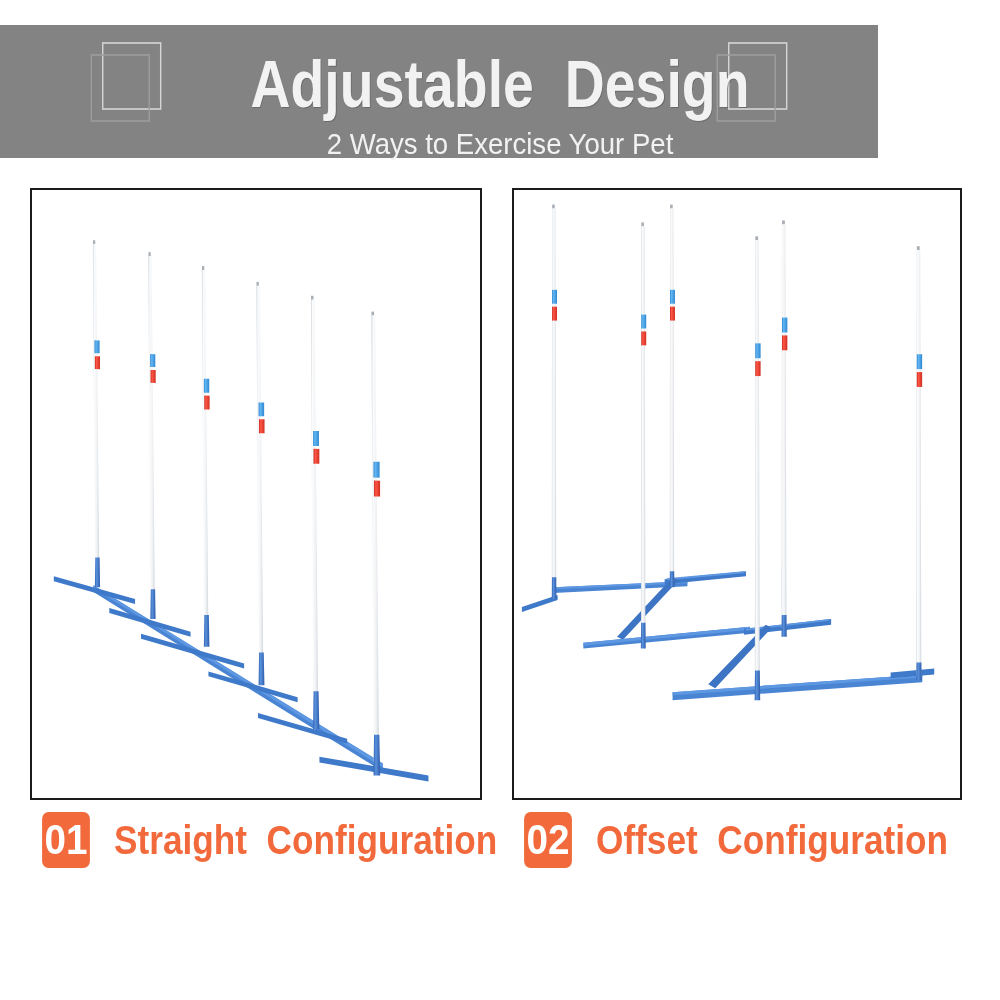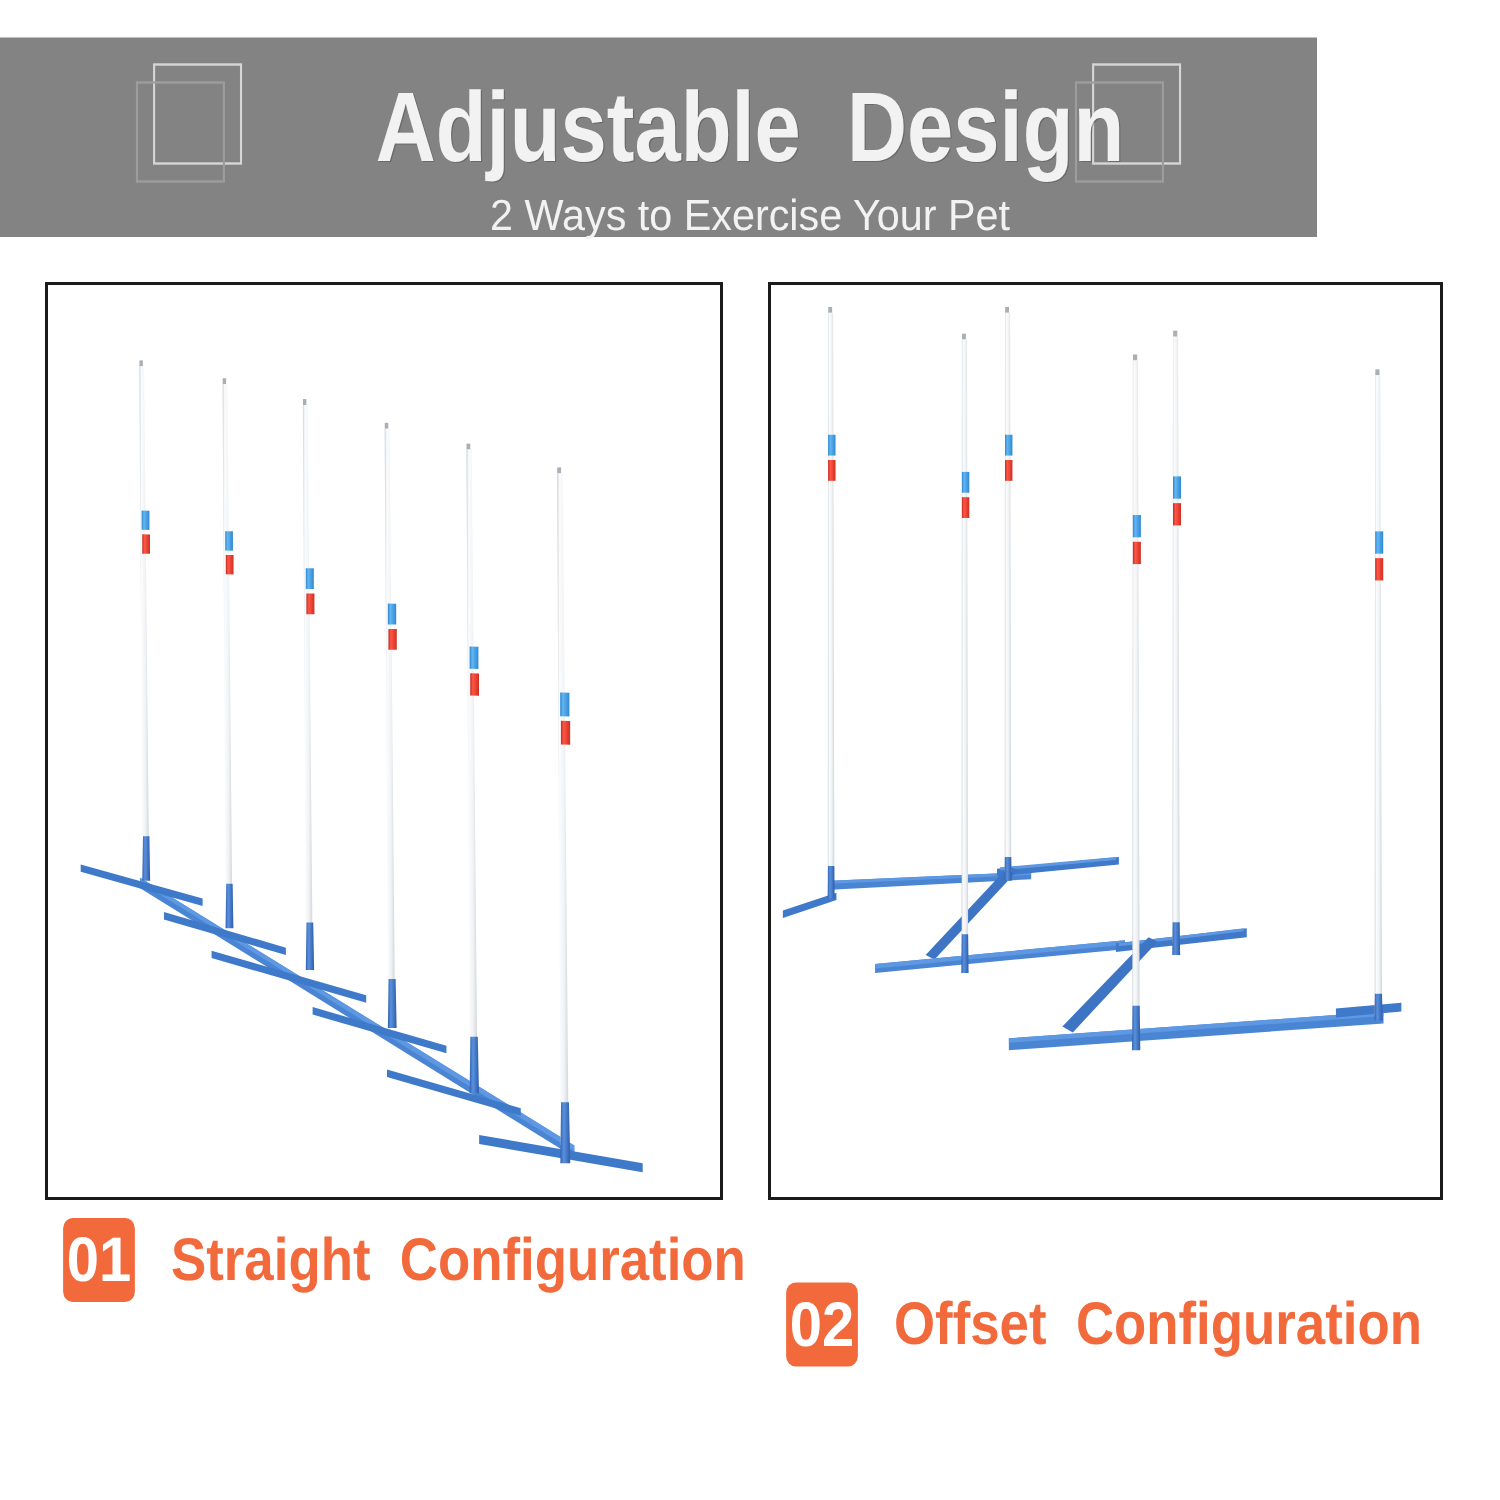--- a/index.html
+++ b/index.html
@@ -59,21 +59,21 @@
   .panel svg{display:block;width:100%;height:100%;}
 
   
   .caption-row{
     position:absolute;
     display:flex;
     align-items:center;
     height:56px;
   }
   #caption-left  {left:40px;  top:812px;}
-  #caption-right {left:522px; top:812px;margin-top:43px;}
+  #caption-right {left:522px; top:812px;}
   .num-badge{
     width:52px;height:56px;
     background:#F26A3C;
     border-radius:7px;
     color:#ffffff;
     font-family:"Liberation Sans Narrow","Liberation Sans",sans-serif;
     font-weight:bold;
     font-size:42px;
     line-height:56px;
     text-align:center;

